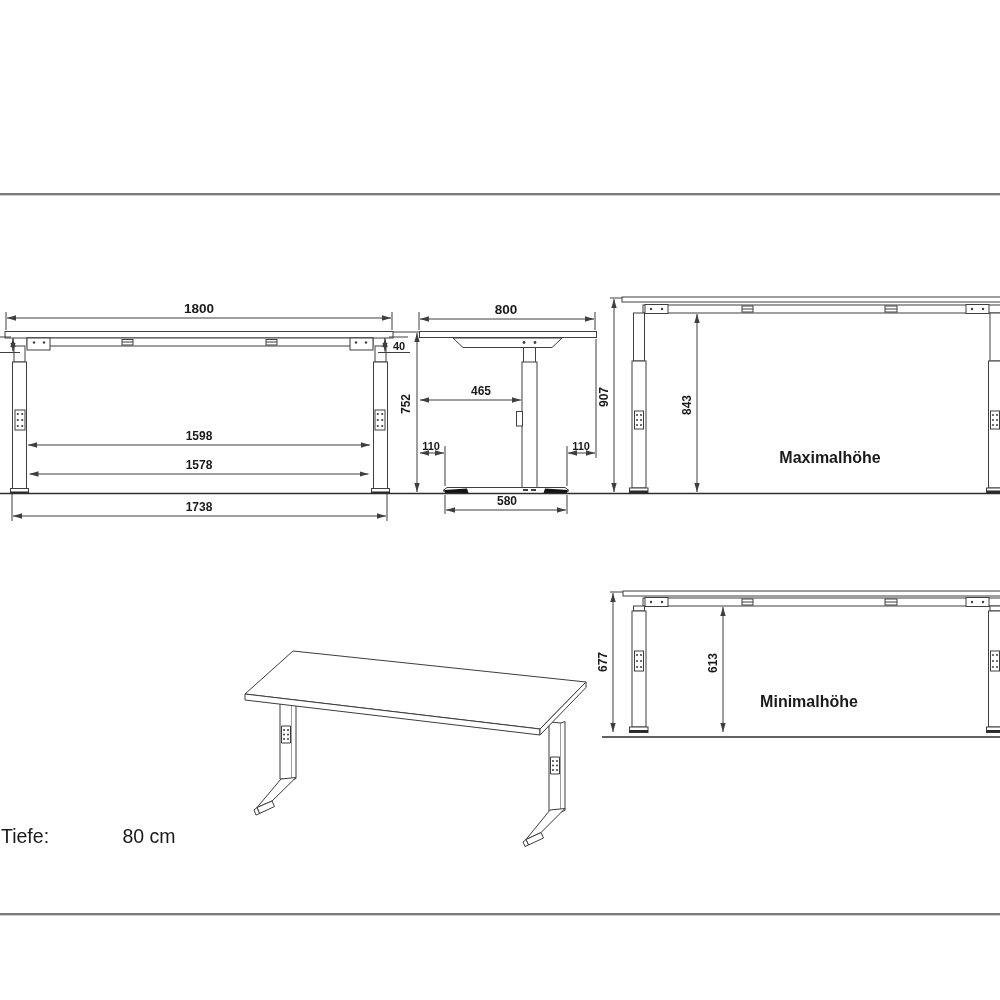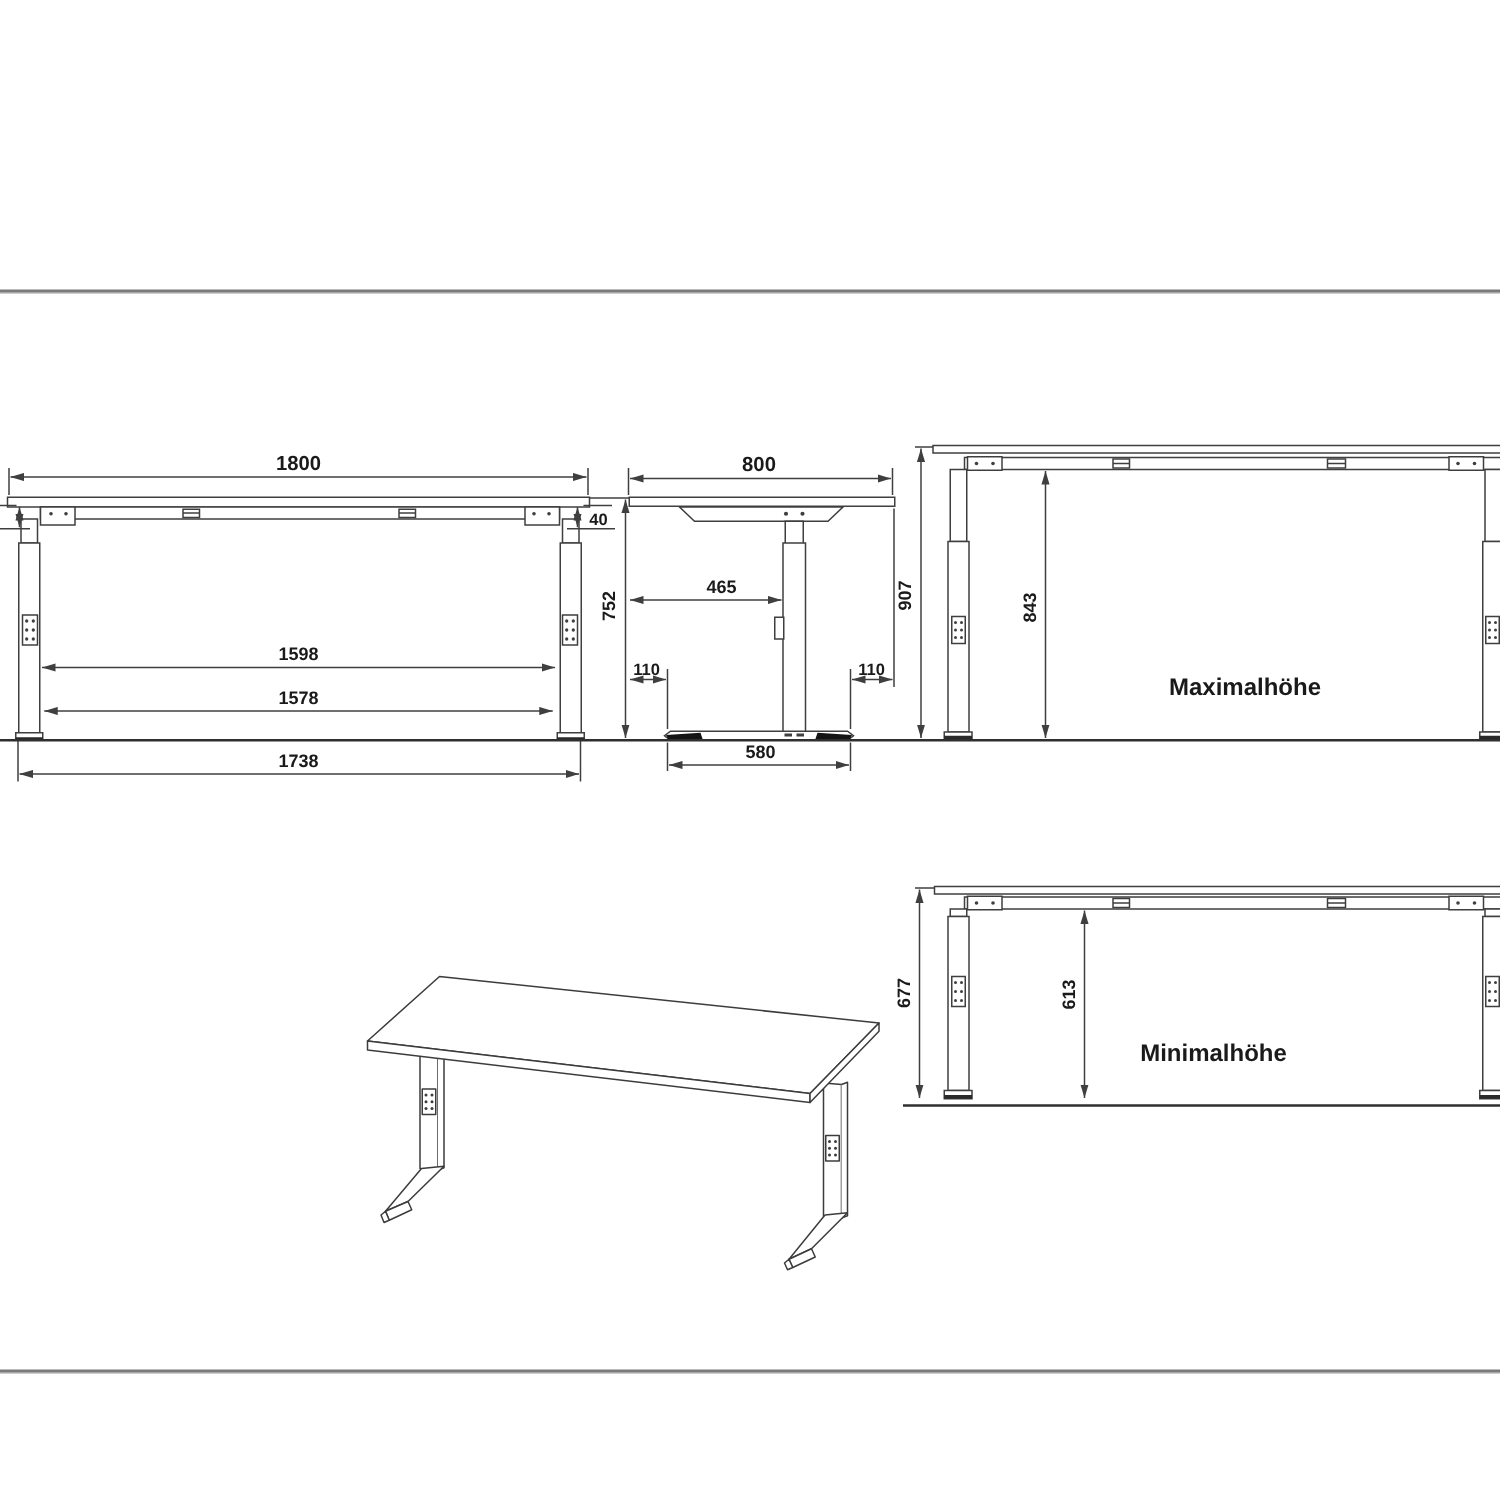--- a/index.html
+++ b/index.html
@@ -326,13 +326,17 @@
 
     <g>
       <path d="M245,694 L293,651 L586,682 L540,729 Z" fill="#ffffff"></path>
       <path d="M245,694 L540,729 L540,735 L245,700 Z" fill="#ffffff"></path>
       <path d="M540,729 L586,682 L586,687.5 L540,735 Z" fill="#ffffff"></path>
     </g>
   </g>
 </svg>
 
 <div id="specs">
+  <div class="spec-row">
+    <span class="spec-label">Tiefe:</span>
+    <span class="spec-value">80 cm</span>
+  </div>
 </div>
 
 </body></html>

